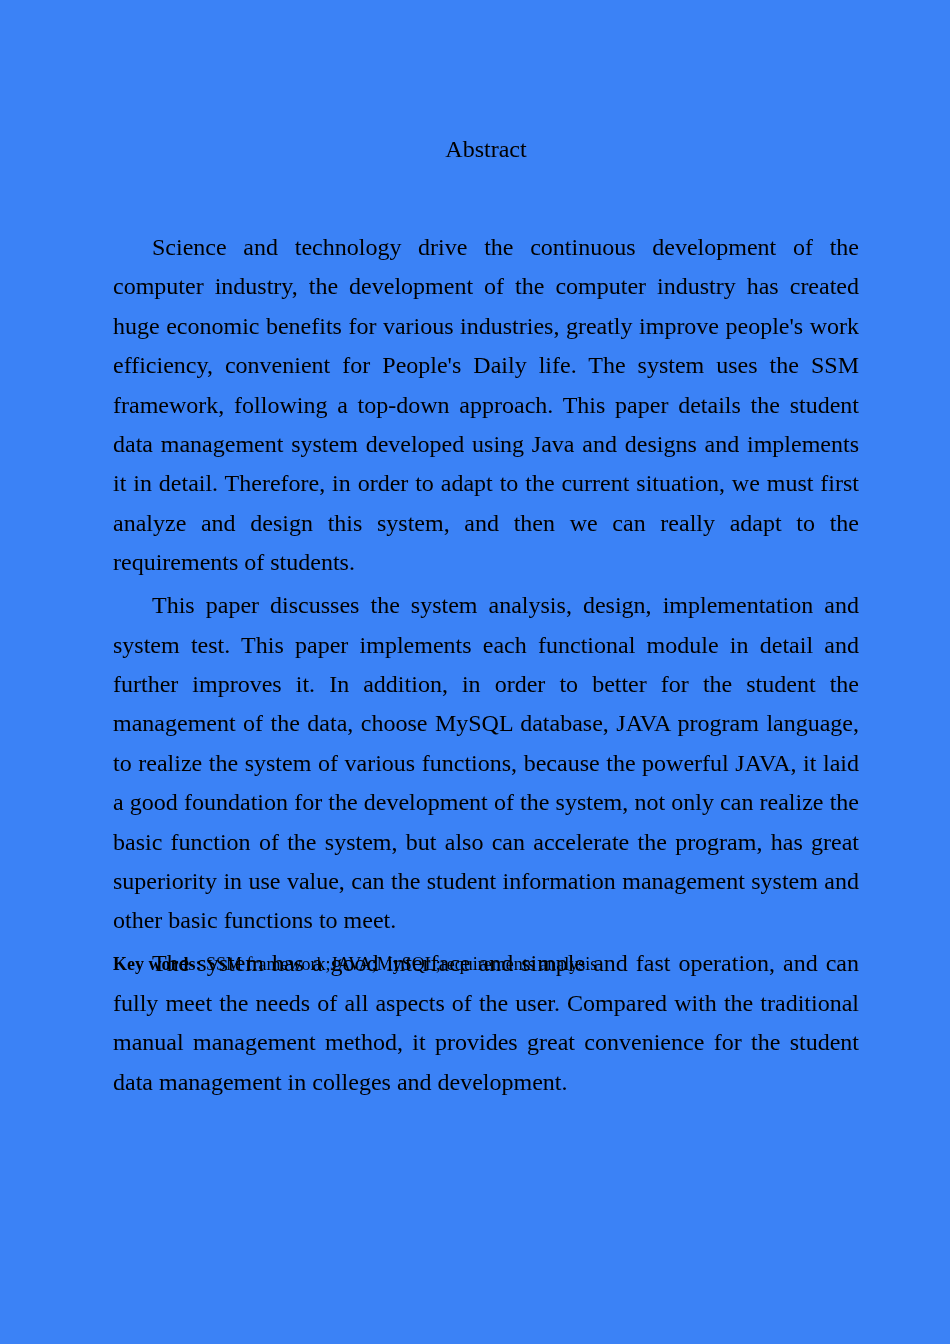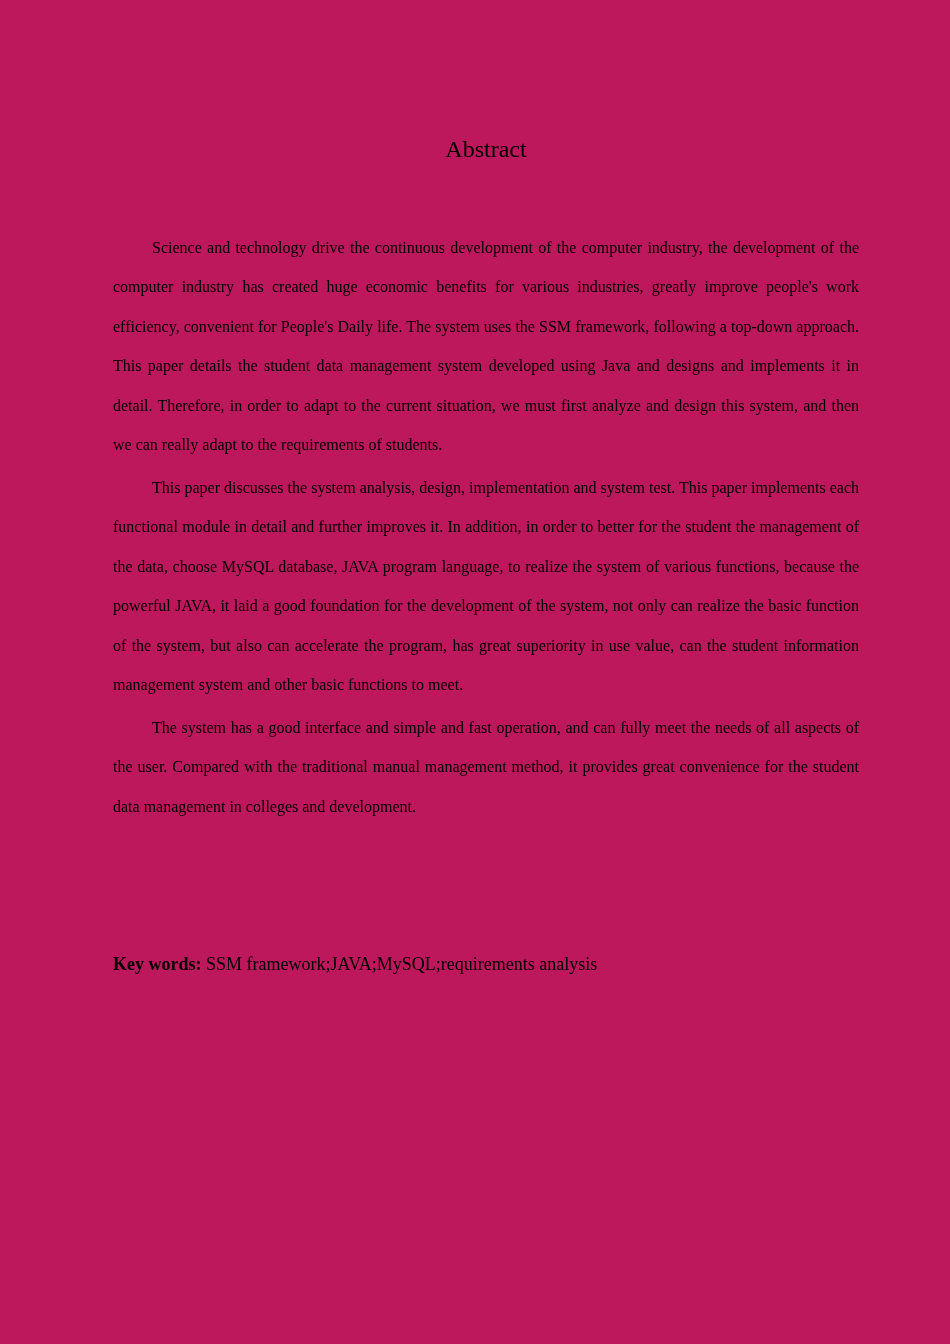--- a/index.html
+++ b/index.html
@@ -14,42 +14,42 @@
       overflow: hidden;
       font-family: "Liberation Serif", "DejaVu Serif", serif;
       color: #000000;
     }
     .page {
       position: absolute;
       left: 0;
       top: 0;
       width: 950px;
       height: 1344px;
-      background: #be185d;
+      background: #3b82f6;
     }
     .title {
       position: absolute;
       top: 133px;
       left: 0;
       width: 972px;
       text-align: center;
       font-size: 24px;
       line-height: 32px;
       font-weight: normal;
       margin: 0;
     }
     .body-text {
       position: absolute;
       left: 113px;
       top: 228px;
       width: 746px;
     }
     .para {
       margin: 0 0 3.5px 0;
-      font-size: 16px;
+      font-size: 24px;
       line-height: 39.4px;
       text-align: justify;
       text-indent: 39px;
       word-spacing: 0px;
     }
     .keywords {
       position: absolute;
       left: 113px;
       top: 950px;
       width: 746px;

